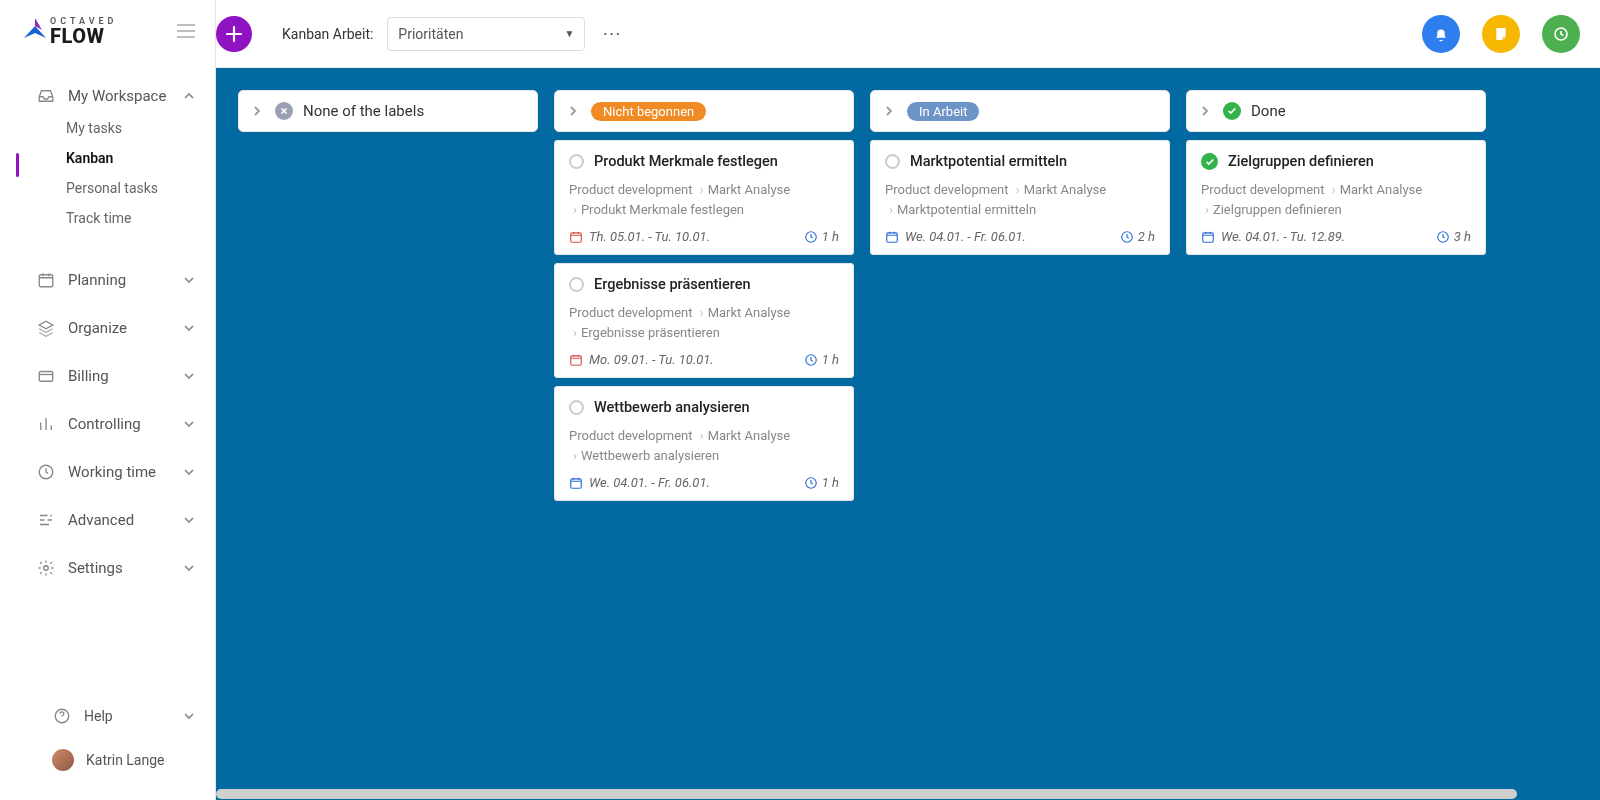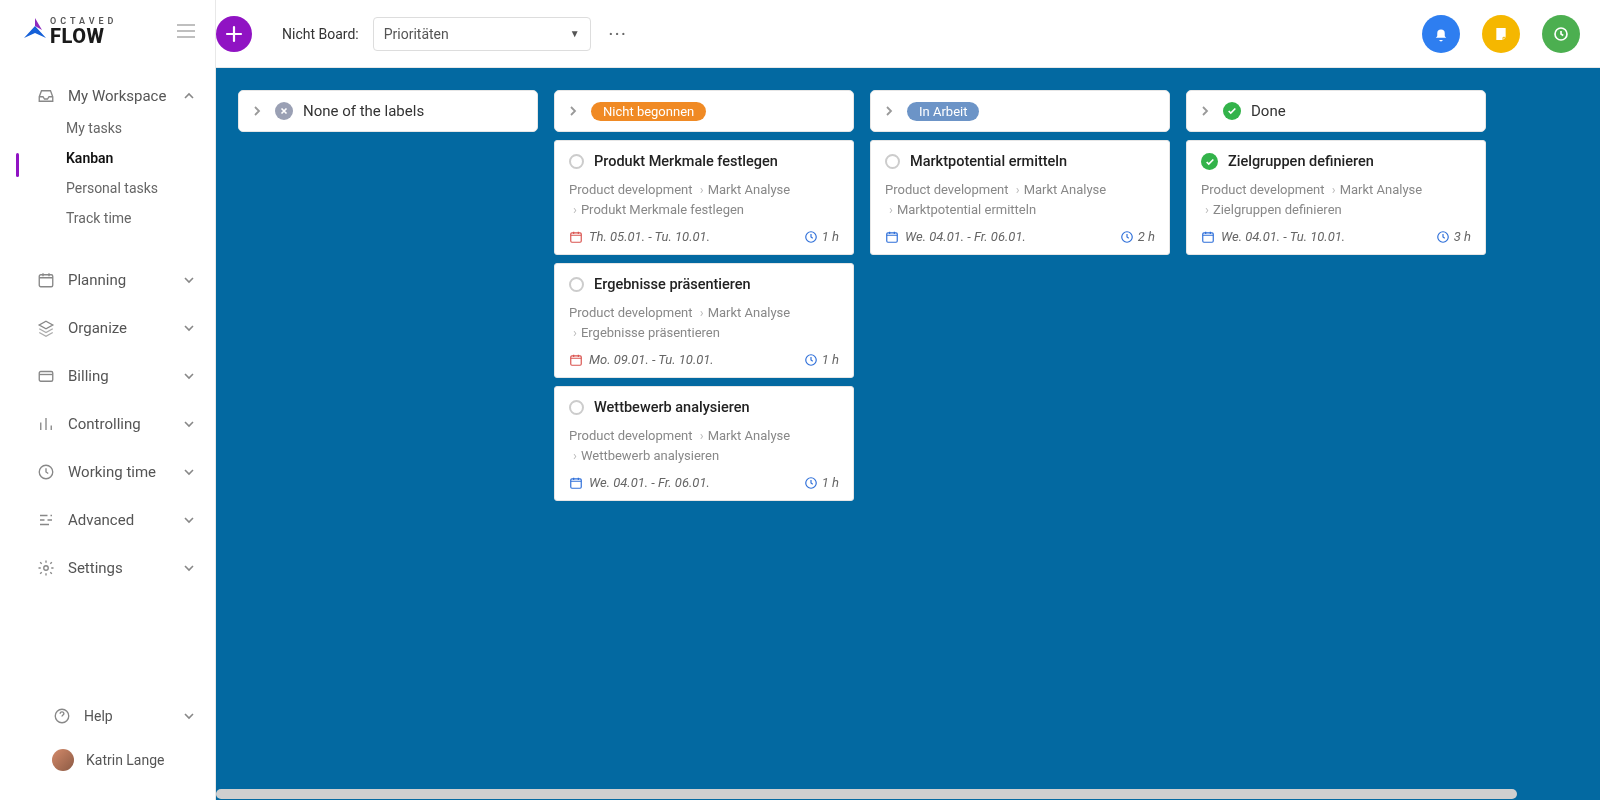--- a/index.html
+++ b/index.html
@@ -2,21 +2,21 @@
 <html><head>
 <meta charset="utf-8">
 <style>
 * { box-sizing: border-box; margin: 0; padding: 0; }
 body { font-family: -apple-system, BlinkMacSystemFont, "Segoe UI", Roboto, Arial, sans-serif; font-size: 14px; color: #333; background: #fff; width: 1600px; height: 800px; overflow: hidden; position: relative; }
 
 
 .topbar { position: absolute; top: 0; left: 216px; right: 0; height: 68px; background: #fff; border-bottom: 1px solid #e8e8e8; display: flex; align-items: center; padding: 0 20px 0 0; gap: 14px; }
 .purple-fab { width: 36px; height: 36px; background: #9013c3; border-radius: 50%; display: flex; align-items: center; justify-content: center; color: #fff; font-size: 22px; font-weight: 300; margin-left: 4px; margin-right: 8px; cursor: pointer; position: relative; left: -4px;}
 .kb-label { color: #333; font-size: 14px; margin-left: 4px; }
-.board-select { border: 1px solid #ddd; border-radius: 4px; height: 34px; width: 218px; display: flex; align-items: center; justify-content: space-between; padding: 0 10px; color: #555; cursor: pointer; }
+.board-select { border: 1px solid #ddd; border-radius: 4px; height: 34px; width: 198px; display: flex; align-items: center; justify-content: space-between; padding: 0 10px; color: #555; cursor: pointer; }
 .board-select .caret { font-size: 10px; color: #555; }
 .search-box { border: 1px solid #ddd; border-radius: 4px; height: 34px; width: 200px; display: flex; align-items: center; padding: 0 10px; color: #999; justify-content: space-between; }
 .search-box input { border: none; outline: none; font-size: 14px; color: #999; width: 150px; background: transparent; }
 .more-dots { color: #666; letter-spacing: 2px; cursor: pointer; padding: 0 4px; font-weight: bold; }
 .topbar-spacer { flex: 1; }
 .circle-btn { width: 38px; height: 38px; border-radius: 50%; display: flex; align-items: center; justify-content: center; color: #fff; cursor: pointer; margin-left: 8px; }
 .circle-blue { background: #2e7ef0; }
 .circle-yellow { background: #f5b700; }
 .circle-green { background: #4caf50; }
 
@@ -256,21 +256,21 @@
     </div>
   </div>
 </aside>
 
 <header class="topbar">
   <div class="purple-fab">
     <svg width="18" height="18" viewBox="0 0 18 18">
         <path d="M9 2v14M2 9h14" stroke="#fff" stroke-width="2.2" stroke-linecap="round"></path>
       </svg>
   </div>
-  <span class="kb-label">Nicht Board:</span>
+  <span class="kb-label">Kanban Arbeit:</span>
   <div class="board-select">
     <span>Prioritäten</span>
     <span class="caret">▼</span>
   </div>
   <span class="more-dots">···</span>
   <div class="topbar-spacer"></div>
   <div class="circle-btn circle-blue">
     <svg width="18" height="18" viewBox="0 0 24 24" fill="#fff">
         <path d="M12 22a2.5 2.5 0 002.4-2h-4.8A2.5 2.5 0 0012 22zM19 17H5l1.4-1.4A2 2 0 007 14.2V11a5 5 0 0110 0v3.2c0 .5.2 1 .6 1.4L19 17z"></path>
       </svg>
@@ -459,21 +459,21 @@
           </div>
           <div class="card-bc">Product development <span class="sep">›</span>Markt Analyse <span class="sep">›</span>Zielgruppen definieren</div>
           <div class="card-foot">
             <span class="card-date">
               <span class="cal-icon">
                 <svg width="14" height="14" viewBox="0 0 24 24" fill="none" stroke="#2e6fd9" stroke-width="2">
                   <rect x="3" y="5" width="18" height="16" rx="2"></rect>
                   <path d="M3 9h18M8 3v4M16 3v4"></path>
                 </svg>
               </span>
-              <span>We. 04.01. - Tu. 10.01.</span>
+              <span>We. 04.01. - Tu. 12.89.</span>
             </span>
             <span class="card-hours">
               <span class="clock-icon">
                 <svg width="14" height="14" viewBox="0 0 24 24" fill="none" stroke="#2e6fd9" stroke-width="2">
                   <circle cx="12" cy="12" r="9"></circle>
                   <path d="M12 7v5l3 2"></path>
                 </svg>
               </span>
               <span>3 h</span>
             </span>

